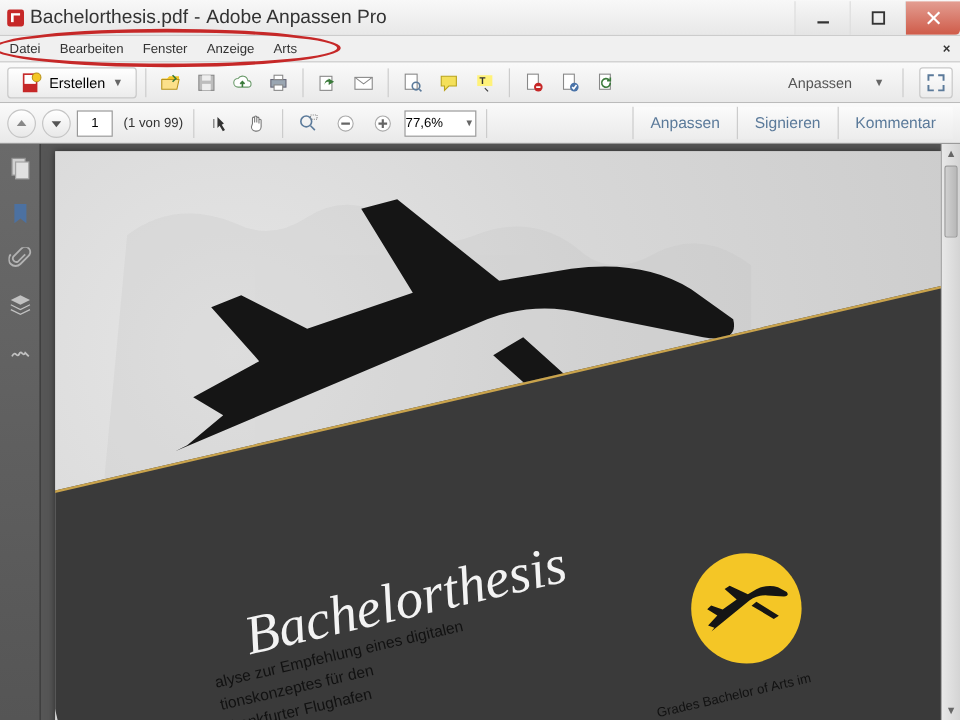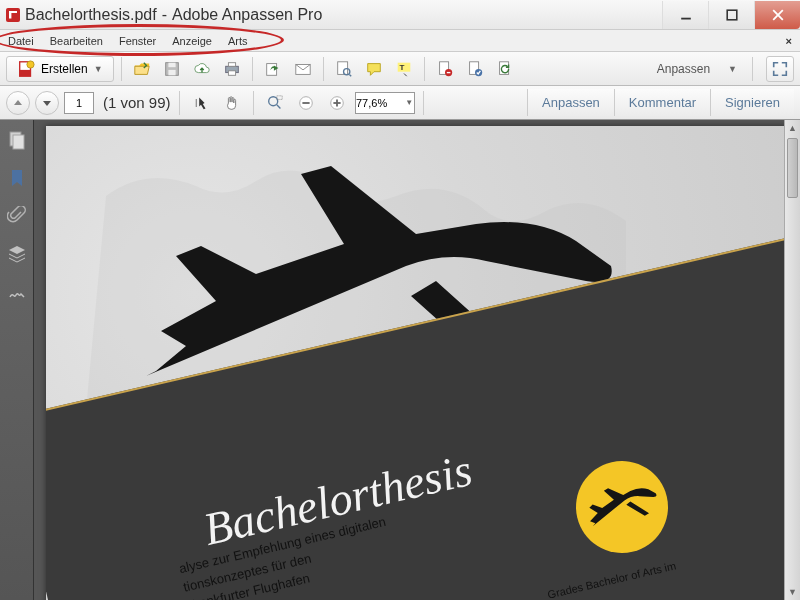--- a/index.html
+++ b/index.html
@@ -51,21 +51,21 @@
   .erstellen .caret { font-size:9px; color:#666; }
   .pdf-icon { width:18px; height:18px; }
 
   .customize { margin-left:auto; font-size:12px; color:#555; display:flex; align-items:center; gap:18px; padding:0 8px;justify-content:center;}
   .fullscreen-btn { margin-left:6px; border:1px solid #c9c9c9; border-radius:3px; width:28px; height:26px; display:flex;align-items:center;justify-content:center; background:linear-gradient(to bottom,#fff,#ececec);}
 
   
   .toolbar2 { background:linear-gradient(to bottom,#fafafa,#e9e9e9); border-bottom:1px solid #9a9a9a; height:34px; display:flex; align-items:center; padding:3px 6px; gap:5px;}
   .nav-arrow { width:24px; height:24px; border:1px solid #c5c5c5; border-radius:50%; display:flex;align-items:center;justify-content:center; background:linear-gradient(to bottom,#fff,#e8e8e8);}
   .page-input { width:30px; height:22px; border:1px solid #999; background:#fff; font-size:11px; text-align:center;}
-  .page-count { font-size:15px; color:#333; margin-left:4px;}
+  .page-count { font-size:11px; color:#333; margin-left:4px;}
   .zoom-input { width:60px; height:22px; border:1px solid #999; background:#fff; font-size:11px; text-align:center; display:flex; align-items:center; justify-content:center; gap:18px;}
   .zoom-input .dd { font-size:8px; color:#666;}
   .right-tools { margin-left:auto; display:flex; gap:0; height:100%; align-items:stretch;}
   .panel-btn { padding:0 14px; font-size:13px; color:#5b7a9a; display:flex; align-items:center; border-left:1px solid #ccc; background:linear-gradient(to bottom,#fbfbfb,#ececec);}
 
   
   .content { position:absolute; top:120px; left:0; right:0; bottom:0; display:flex; background:#5a5a5a;}
   .sidepanel { width:34px; background:linear-gradient(to bottom,#6a6a6a,#555); display:flex; flex-direction:column; align-items:center; padding-top:10px; gap:18px; border-right:1px solid #333;}
   .side-icon { width:20px; height:20px; opacity:.9; }
   .doc-area { flex:1; position:relative; overflow:hidden; background:#565656; }
@@ -301,22 +301,22 @@
       </svg>
     </div>
   <div class="zoom-input">
     <span>77,6%</span>
     <span class="dd">▼</span>
   </div>
   <div class="tb-sep"></div>
 
   <div class="right-tools">
     <div class="panel-btn">Anpassen</div>
+    <div class="panel-btn">Signieren</div>
     <div class="panel-btn">Kommentar</div>
-    <div class="panel-btn">Signieren</div>
   </div>
 </div>
 
 <div class="content">
   <div class="sidepanel">
     <svg class="side-icon" viewBox="0 0 20 20">
         <rect x="3" y="2" width="11" height="14" fill="#ddd" stroke="#999"></rect>
         <rect x="6" y="5" width="11" height="14" fill="#eee" stroke="#aaa"></rect>
       </svg>
     <svg class="side-icon" viewBox="0 0 20 20">

